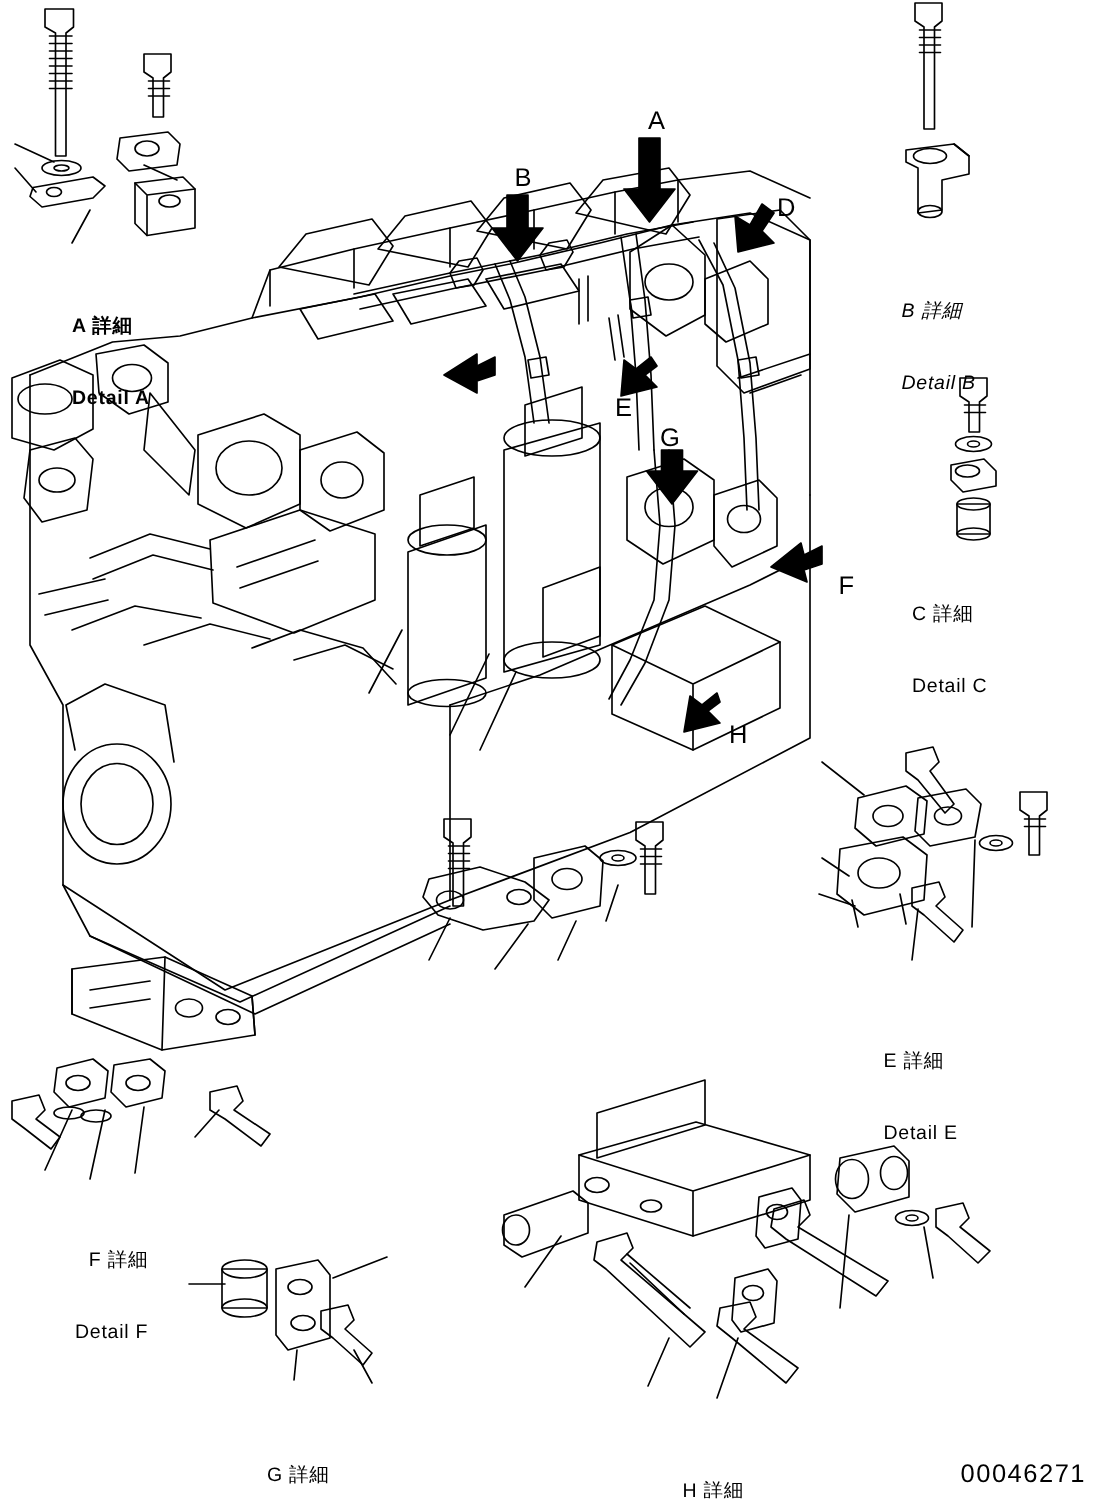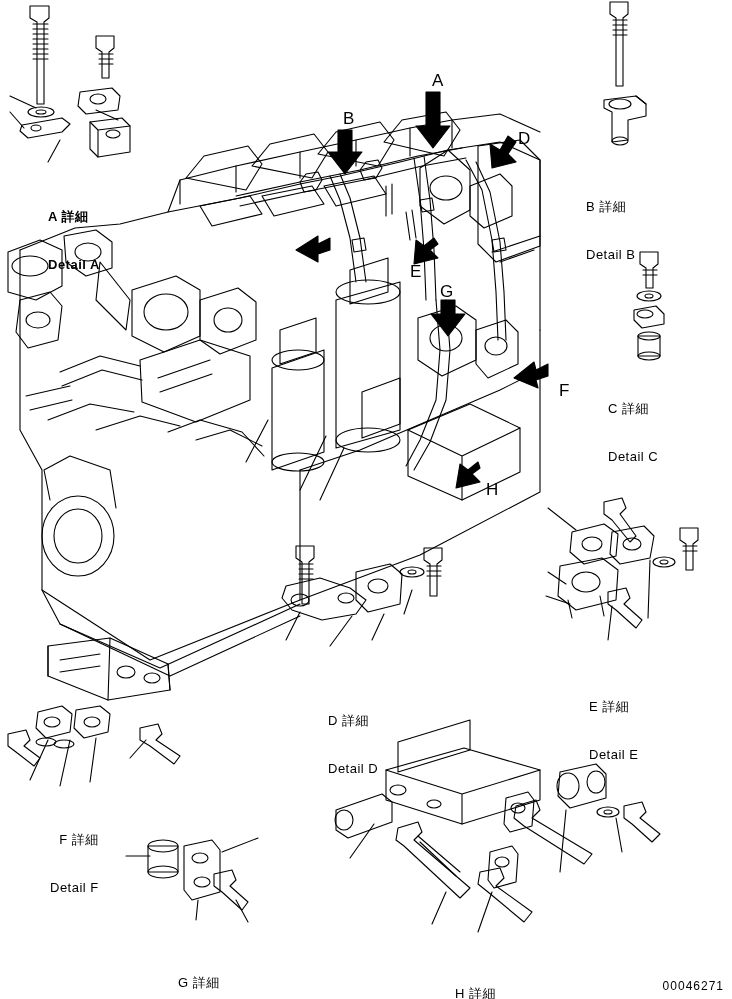--- a/index.html
+++ b/index.html
@@ -40,21 +40,21 @@
     display: block;
   }
   .callout {
     font-size: 17px;
     font-weight: normal;
   }
   .partno {
     position: absolute;
     right: 8px;
     bottom: 6px;
-    font-size: 12px;
+    font-size: 17px;
     letter-spacing: 1px;
     color: #000000;
   }
 </style>
 </head>
 <body>
 
 <div id="page">
 
   <svg class="svg-layer" viewBox="0 0 732 999" xmlns="http://www.w3.org/2000/svg">
@@ -358,39 +358,35 @@
   <div class="label callout" style="left:410px; top:261px;">E</div>
   <div class="label callout" style="left:440px; top:281px;">G</div>
   <div class="label callout" style="left:559px; top:380px;">F</div>
   <div class="label callout" style="left:486px; top:479px;">H</div>
 
   <div class="label detail-label" style="left:48px; top:176px;font-weight:bold;">
     <span class="jp">A 詳細</span>
     <span class="en">Detail A</span>
   </div>
 
-  <div class="label detail-label" style="left:586px; top:166px;">
+  <div class="label detail-label" style="left:601px; top:166px;font-style:italic;">
     <span class="jp">B 詳細</span>
     <span class="en">Detail B</span>
   </div>
 
   <div class="label detail-label" style="left:608px; top:368px;">
     <span class="jp">C 詳細</span>
     <span class="en">Detail C</span>
   </div>
 
   <div class="label detail-label" style="left:589px; top:666px;">
     <span class="jp">E 詳細</span>
     <span class="en">Detail E</span>
   </div>
 
-  <div class="label detail-label" style="left:328px; top:680px;">
-    <span class="jp">D 詳細</span>
-    <span class="en">Detail D</span>
-  </div>
 
   <div class="label detail-label" style="left:50px; top:799px;text-align:right;">
     <span class="jp">F 詳細</span>
     <span class="en">Detail F</span>
   </div>
 
   <div class="label detail-label" style="left:178px; top:942px;">
     <span class="jp">G 詳細</span>
     
   </div>

